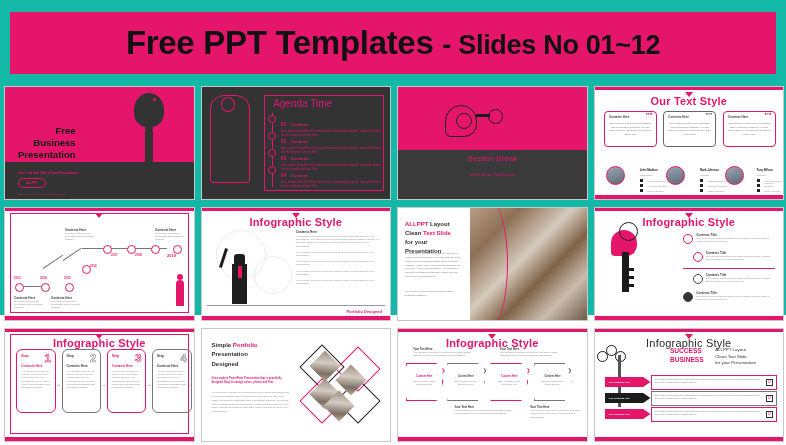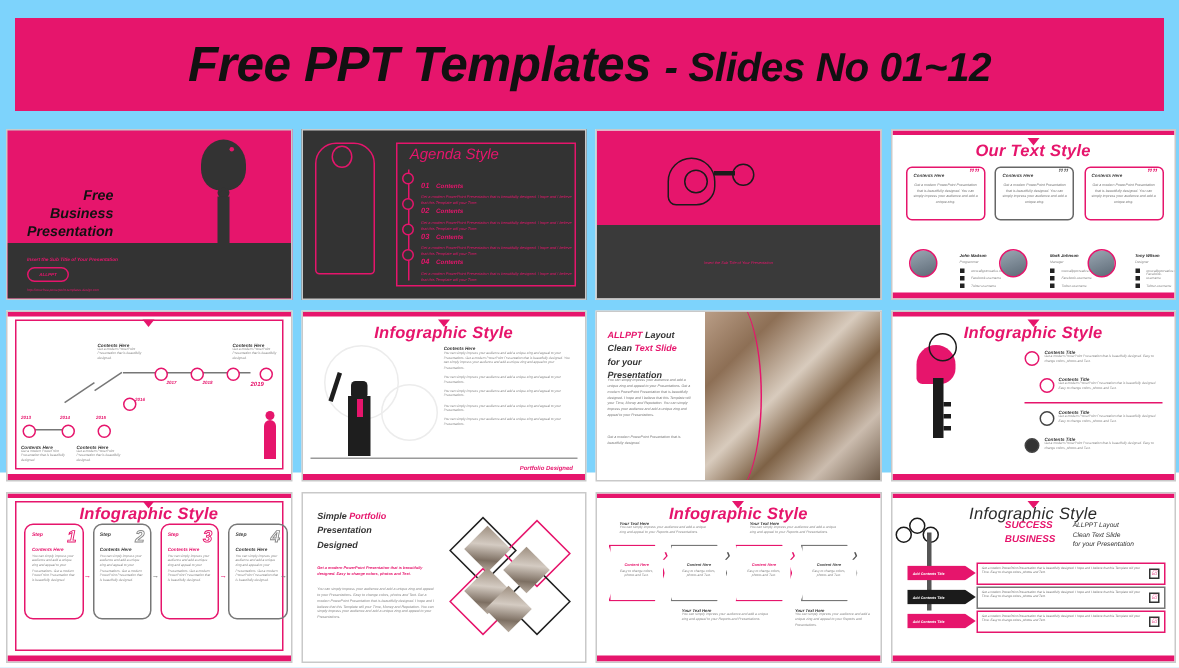--- a/index.html
+++ b/index.html
@@ -1,17 +1,17 @@
 <!DOCTYPE html>
 <html><head>
 <meta charset="utf-8">
 <style>
   html,body{margin:0;padding:0;background:#ffffff;}
   body{width:786px;height:445px;font-family:"Liberation Sans",sans-serif;overflow:hidden;}
-  .page{position:relative;width:786px;height:315px;background:#7dd3fc;font-style:italic;}
+  .page{position:relative;width:786px;height:315px;background:#14b8a6;}
 
   
   .banner{position:absolute;left:10px;top:12px;width:766px;height:62px;background:#e6156c;
           display:flex;align-items:center;justify-content:center;}
   .banner-title{font-size:33px;font-weight:bold;color:#111;letter-spacing:-.3px;white-space:nowrap;}
   .banner-title .b2{font-size:27px;}
 
   
   .grid{position:absolute;left:4px;top:86px;width:780px;height:356px;
         display:grid;grid-template-columns:repeat(4,1fr);grid-template-rows:repeat(3,1fr);
@@ -189,21 +189,21 @@
       </div>
       <div class="sub">Insert the Sub Title of Your Presentation</div>
       <div class="logo">ALLPPT</div>
       <div class="url">http://www.free-powerpoint-templates-design.com</div>
     </div>
 
     <div class="slide s2">
       <div class="man"></div>
       <div class="manhd"></div>
       <div class="frame"></div>
-      <div class="atitle">Agenda Style</div>
+      <div class="atitle">Agenda Time</div>
       <div class="vline"></div>
       <div class="circ" style="top:28px"></div>
       <div class="circ" style="top:45px"></div>
       <div class="circ" style="top:62px"></div>
       <div class="circ" style="top:79px"></div>
       <div class="row" style="top:25px;right:8px">
         <span class="num">01</span>
         <span class="lab">Contents</span>
         <div class="tiny p">Get a modern PowerPoint Presentation that is beautifully designed. I hope and I believe that this Template will your Time.</div>
       </div>
@@ -224,20 +224,21 @@
       </div>
     </div>
 
     <div class="slide s3">
       <div class="pinkhalf"></div>
       <div class="darkhalf"></div>
       <div class="headsil"></div>
       <div class="gear"></div>
       <div class="keysh"></div>
       <div class="keyb"></div>
+      <div class="sbt">Section Break</div>
       <div class="sbs">Insert the Sub Title of Your Presentation</div>
     </div>
 
     <div class="slide s4">
       <div class="bar-top"></div>
       <div class="bar-bot"></div>
       <div class="notch"></div>
       <div class="stitle">Our Text Style</div>
 
       <div class="bub" style="left:5%">

